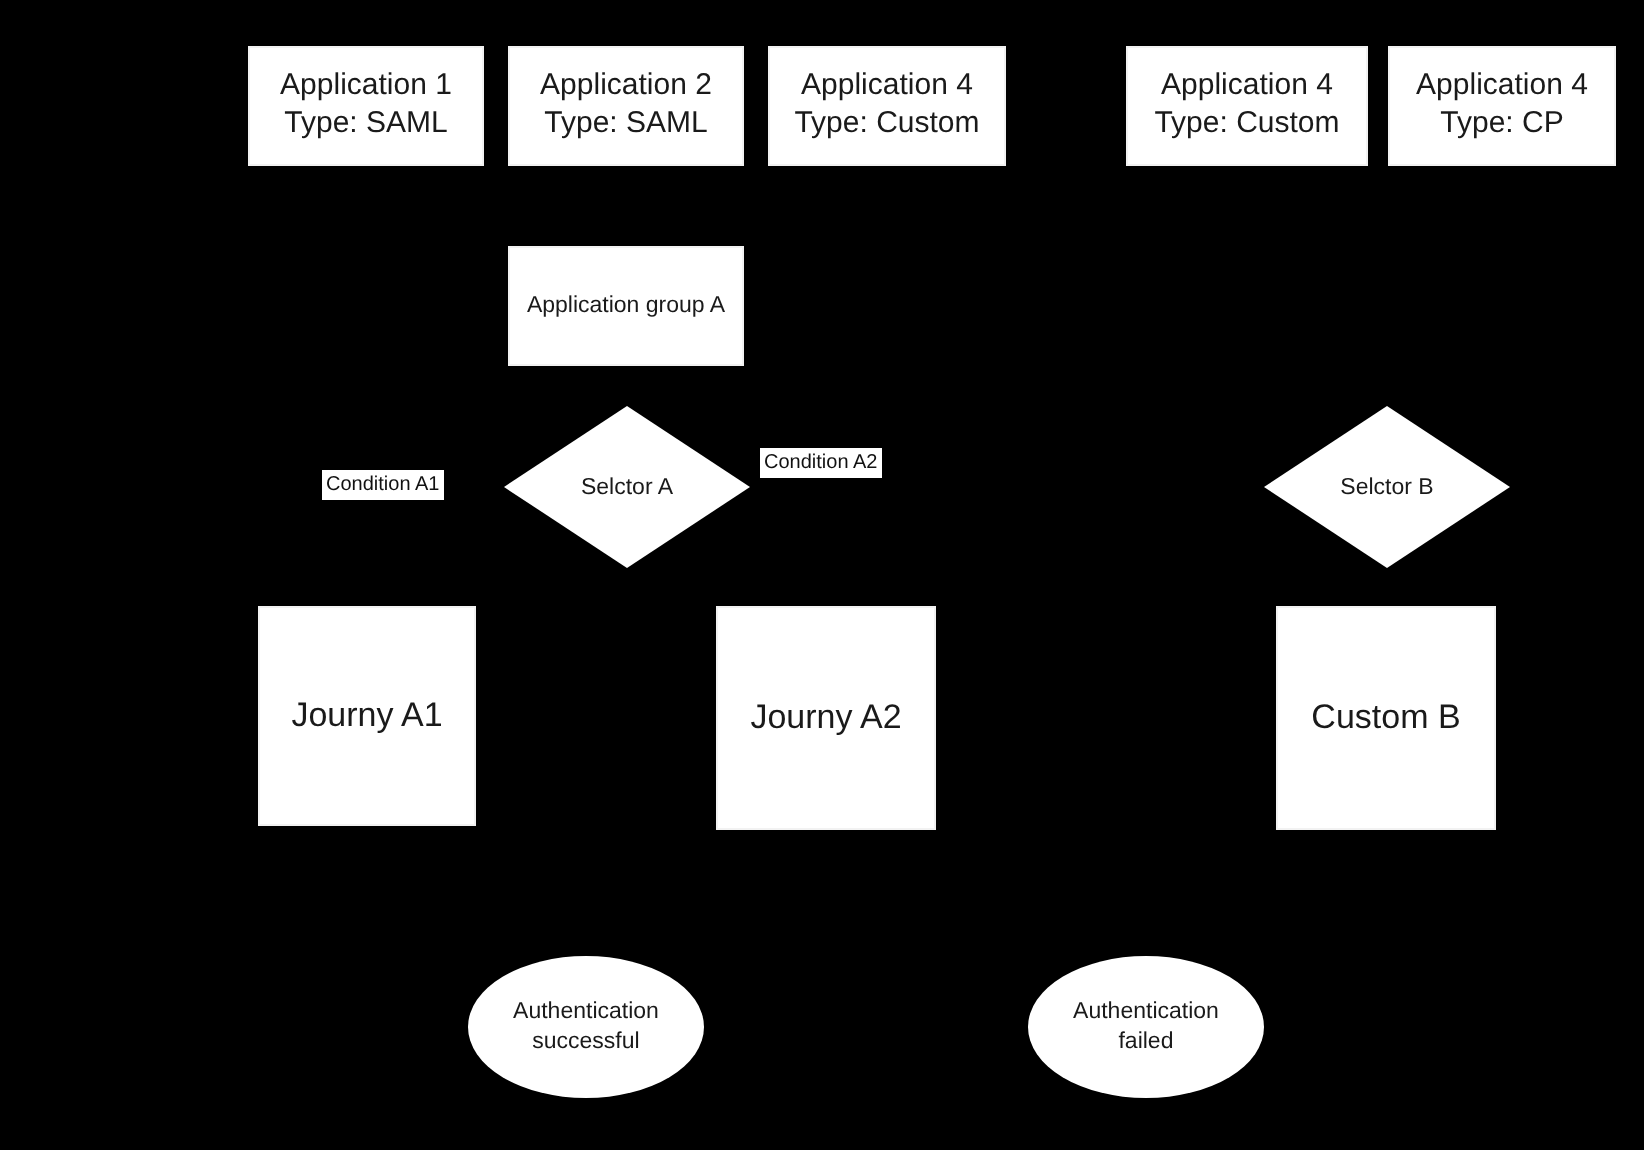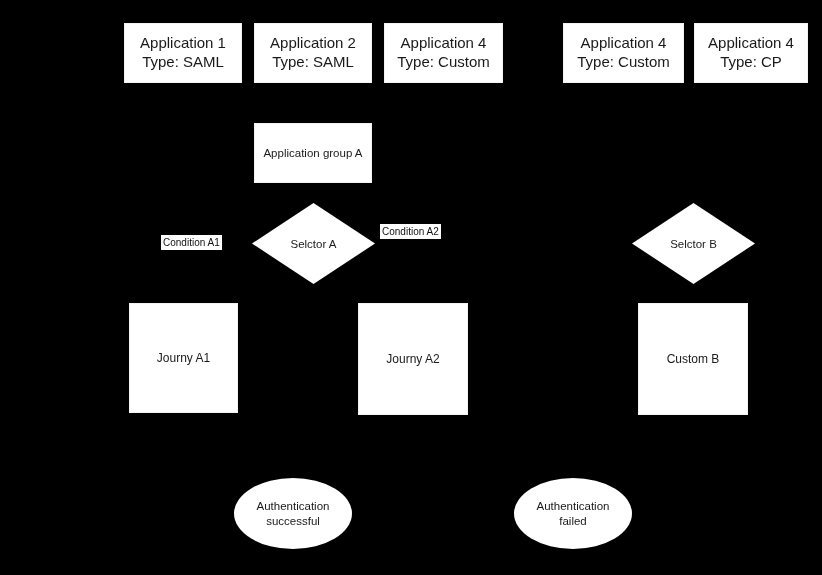--- a/index.html
+++ b/index.html
@@ -36,21 +36,21 @@
     border: 1px solid #f2f2f2;
     font-size: 11.5px;
   }
   .app-box {
     font-size: 15px;
   }
   .group-box {
     font-size: 11.5px;
   }
   .journey-box {
-    font-size: 12px;
+    font-size: 17px;
   }
   .ellipse {
     border-radius: 50%;
     font-size: 11.5px;
   }
   
   .diamond {
     position: absolute;
     display: flex;
     align-items: center;

